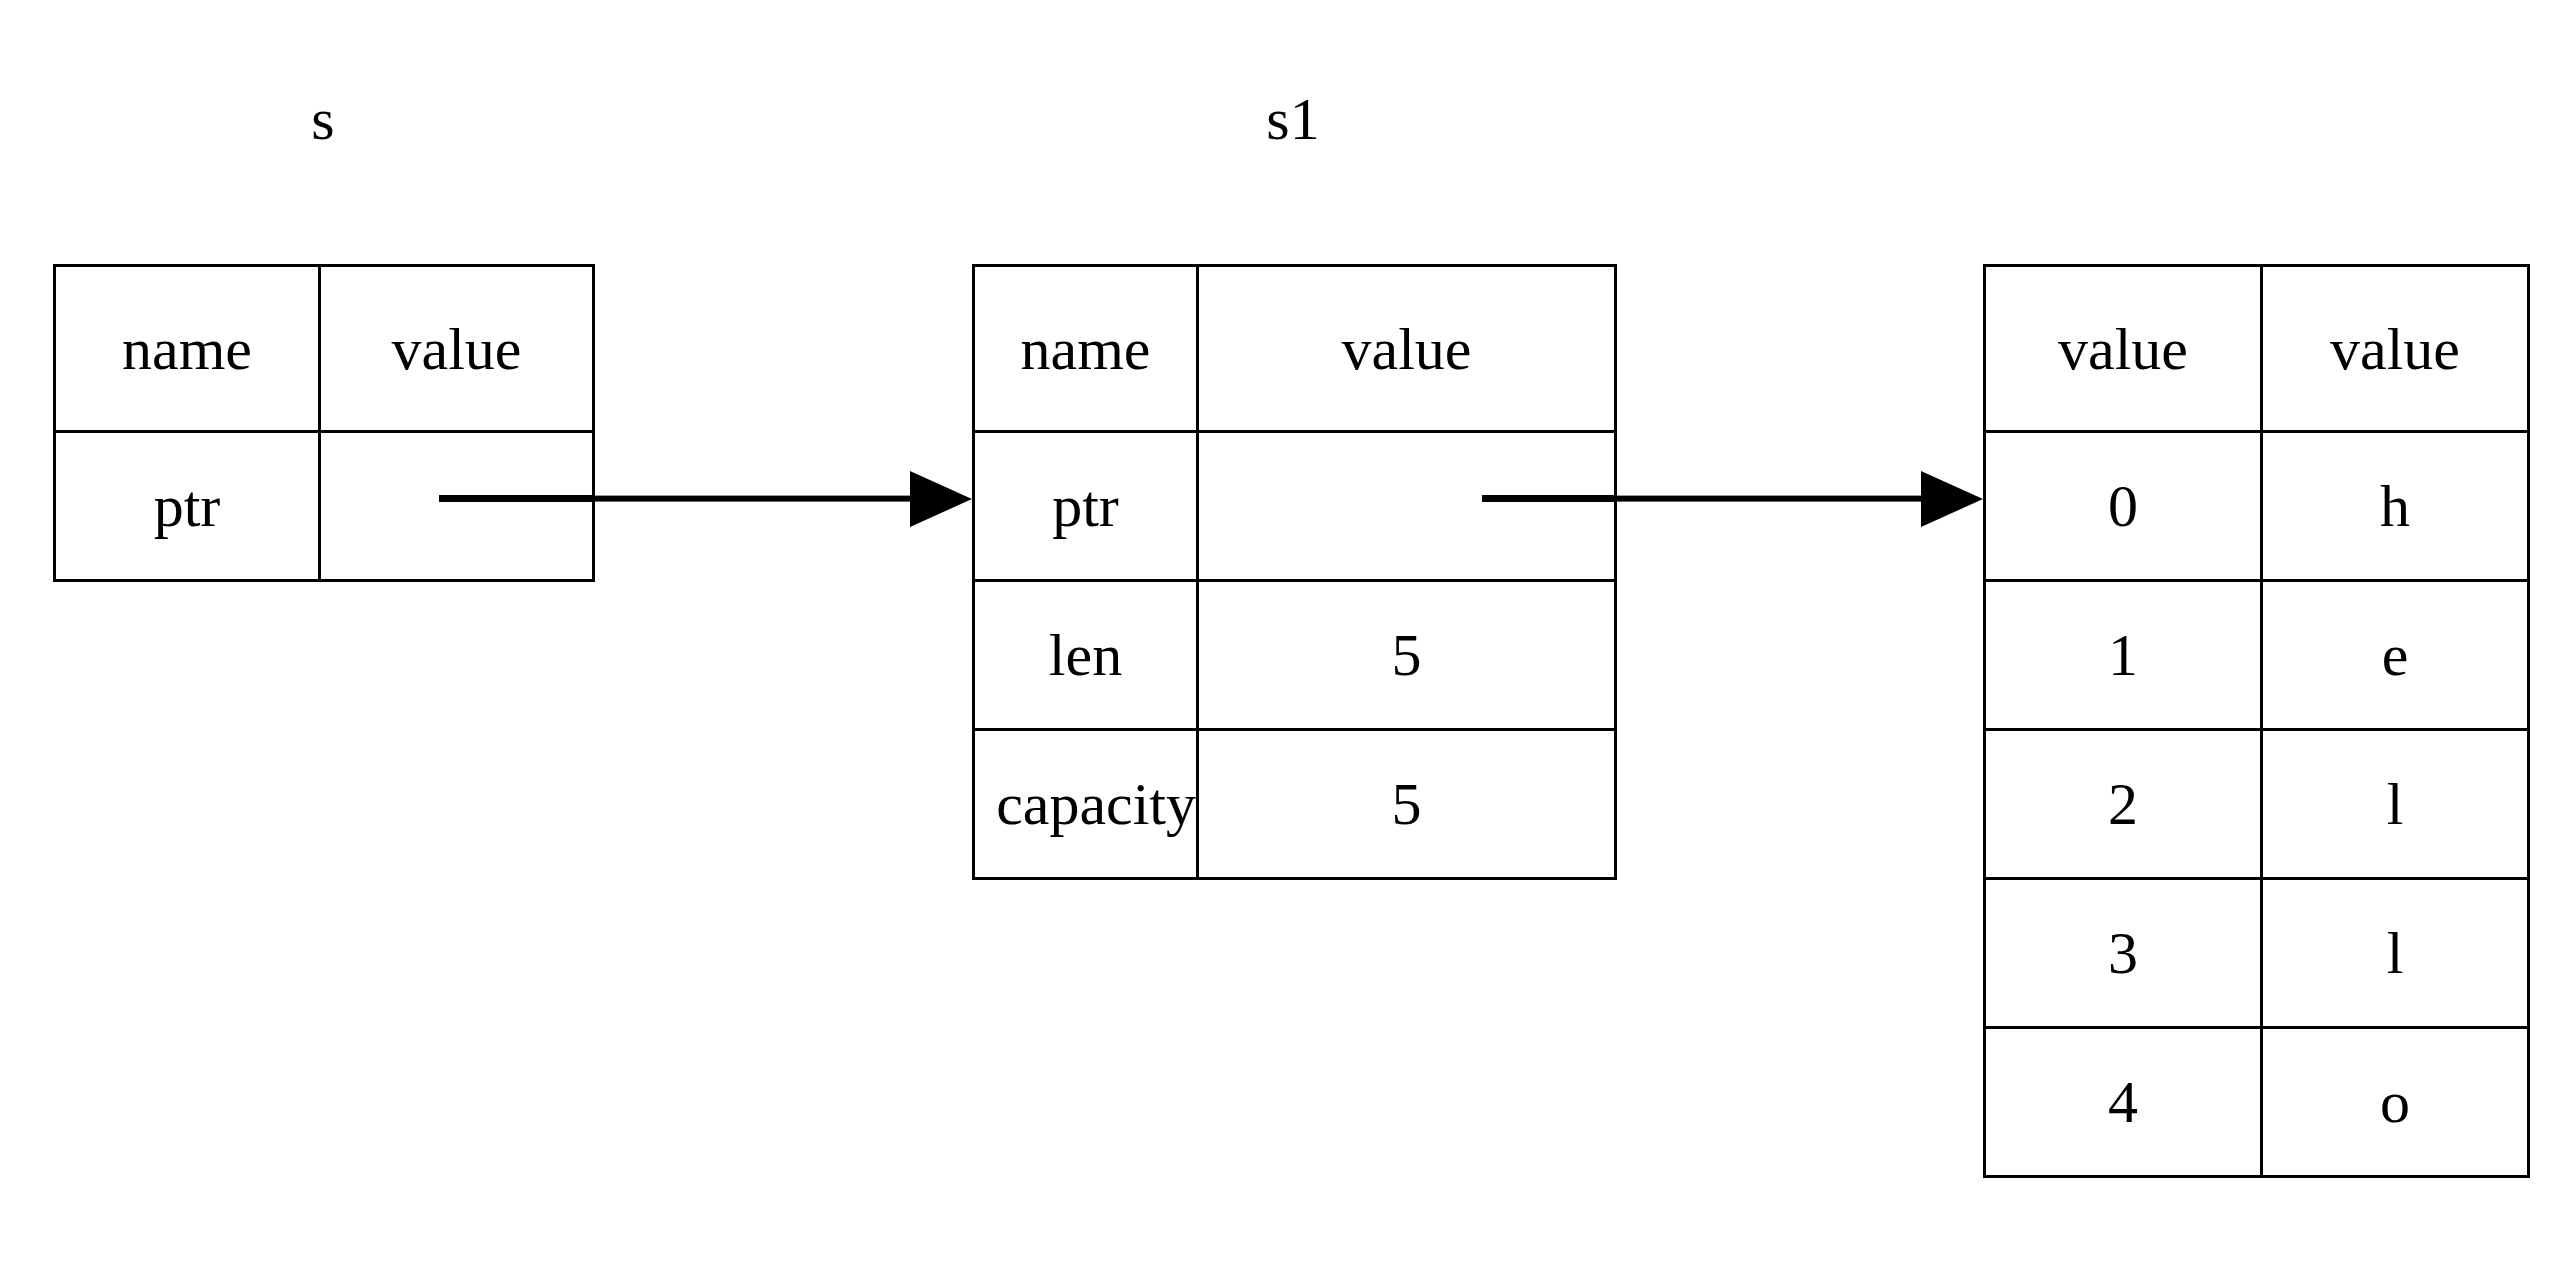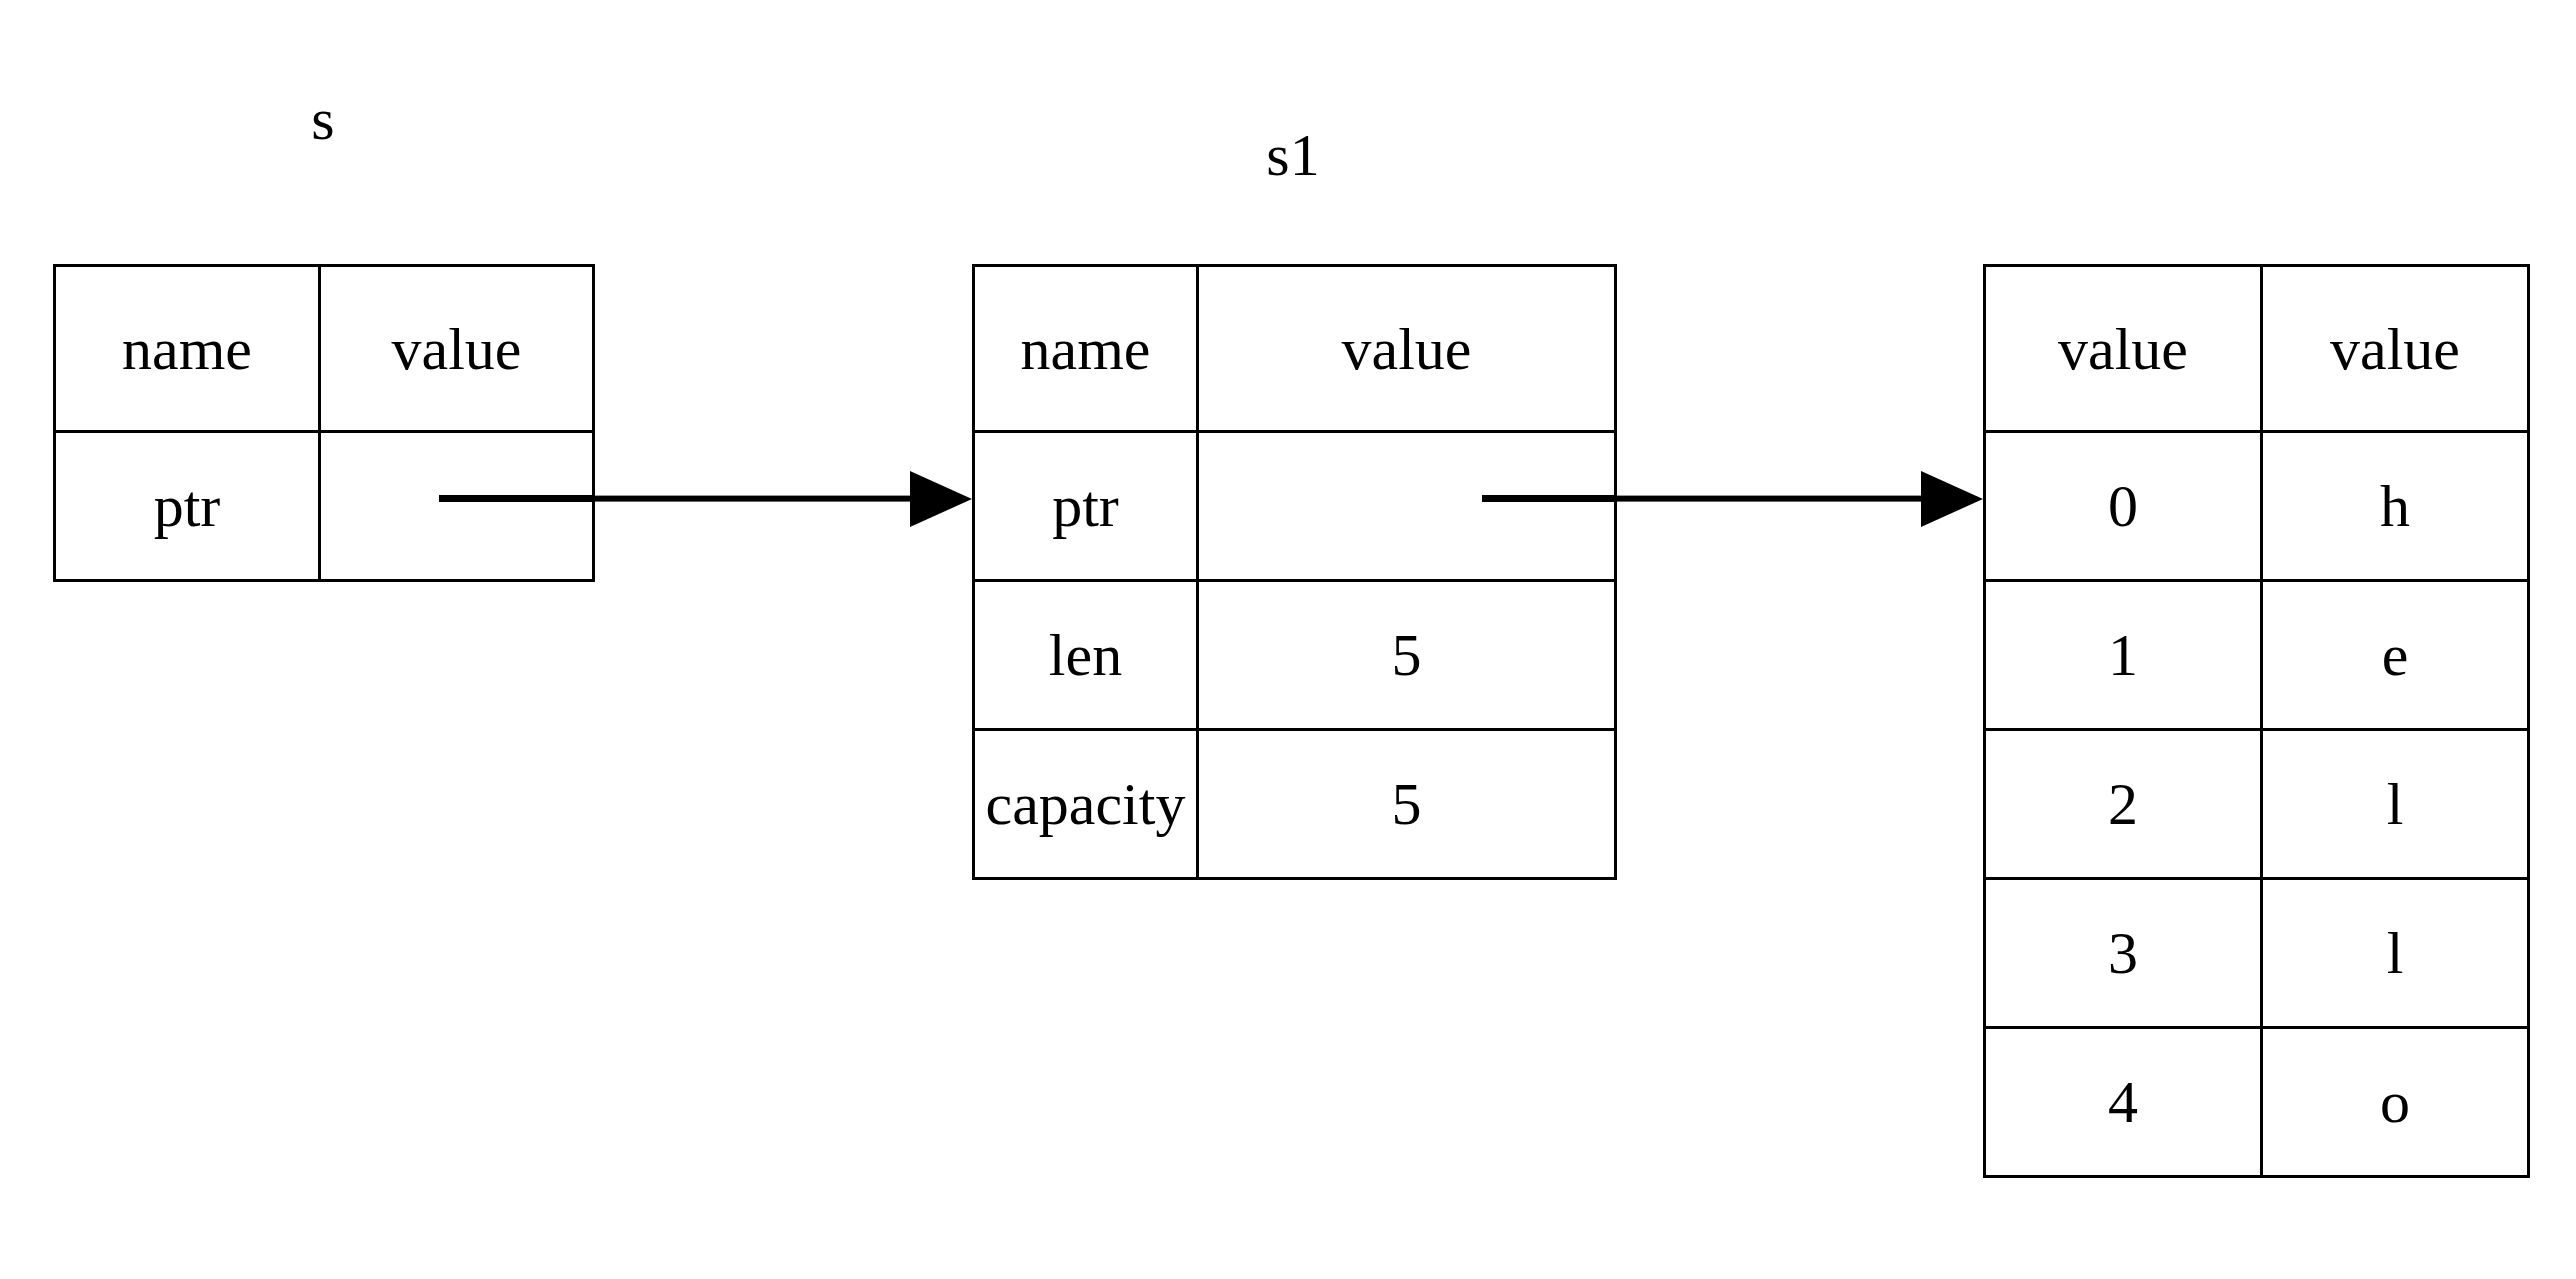--- a/index.html
+++ b/index.html
@@ -109,42 +109,42 @@
     </tbody>
   </table>
 
   <div class="ptr-stub" style="left:439px; top:495px; width:156px;"></div>
 
   <div class="arrow" style="left:583px; top:479px; width:389px;">
     <div class="shaft" style="width:327px;"></div>
     <div class="head" style="left:327px;"></div>
   </div>
 
-  <div class="table-title" style="left:972px; top:89px; width:642px;margin-top:36px;">s1</div>
+  <div class="table-title" style="left:972px; top:89px; width:642px;">s1</div>
 
   <table class="struct-table" style="left:972px; top:264px; width:642px;">
     <colgroup>
       <col style="width:224px;">
       <col style="width:418px;">
     </colgroup>
     <tbody>
       <tr>
         <td style="height:163px;">name</td>
         <td style="height:163px;">value</td>
       </tr>
       <tr>
         <td style="height:146px;">ptr</td>
         <td style="height:146px;"></td>
       </tr>
       <tr>
         <td style="height:146px;">len</td>
         <td style="height:146px;">5</td>
       </tr>
       <tr>
-        <td style="height:146px;">capacity</td>
+        <td style="height:146px;text-align:right;">capacity</td>
         <td style="height:146px;">5</td>
       </tr>
     </tbody>
   </table>
 
   <div class="ptr-stub" style="left:1482px; top:495px; width:133px;"></div>
 
   <div class="arrow" style="left:1604px; top:479px; width:389px;">
     <div class="shaft" style="width:317px;"></div>
     <div class="head" style="left:317px;"></div>

